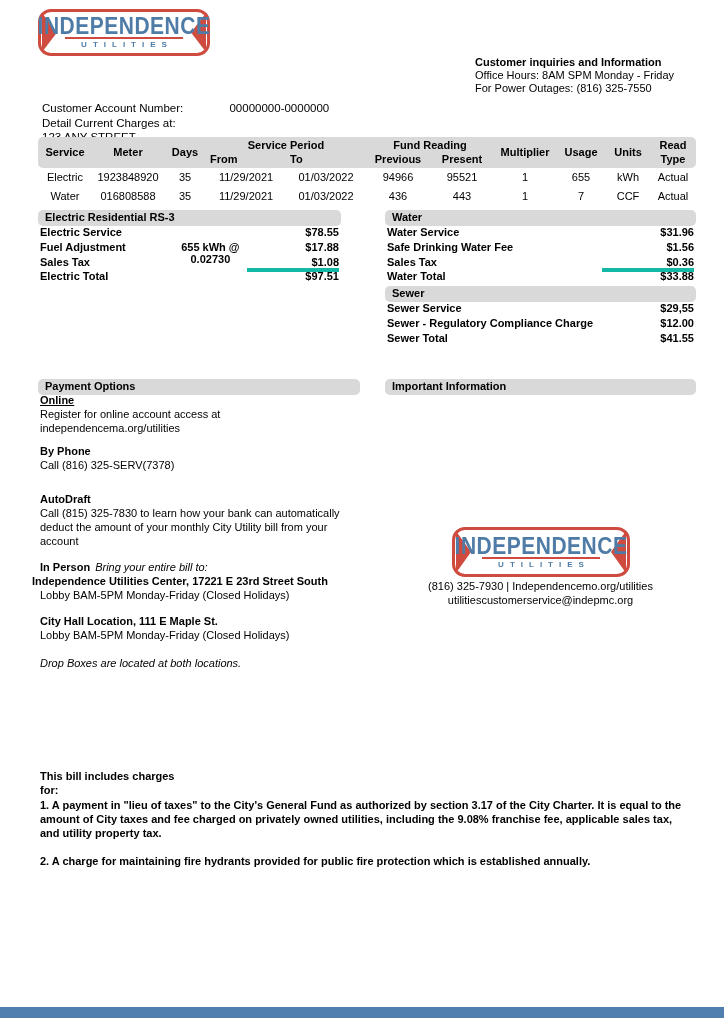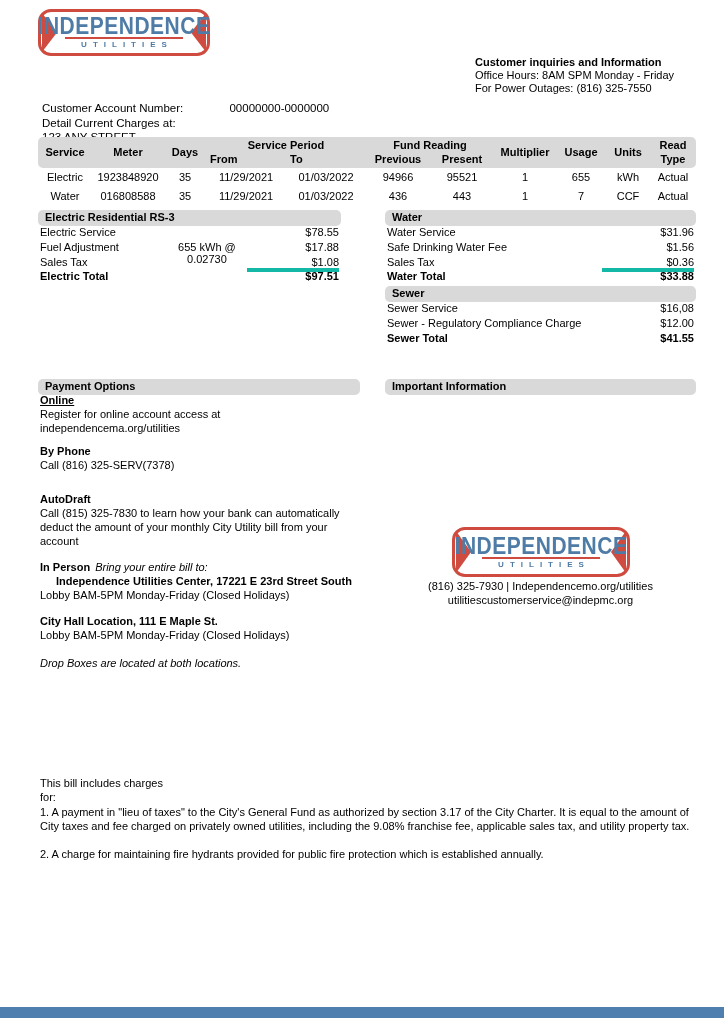--- a/index.html
+++ b/index.html
@@ -28,29 +28,29 @@
   .mwrap{position:absolute;left:38px;top:137px;width:658px;}
   .thead-band{position:absolute;left:0;top:0;width:658px;height:31px;background:#d9d9d9;border-radius:5px;}
   table.mtable{position:relative;border-collapse:collapse;width:658px;font-size:11px;table-layout:fixed;}
   .mtable th{font-weight:bold;padding:0;line-height:14px;}
   .mtable thead tr{height:15px;}
   .mtable tbody td{text-align:center;height:19px;vertical-align:middle;padding:0;}
   .th-left{text-align:left;padding-left:4px !important;}
   .va-b{vertical-align:bottom;}
   .va-t{vertical-align:top;}
   
-  .crow{display:flex;align-items:baseline;font-size:11px;height:14.8px;padding:0 2px;}
+  .crow{display:flex;align-items:baseline;font-size:11px;height:14.8px;padding:0 2px;font-weight:bold;}
   .crow .lbl{white-space:nowrap;}
   .crow .det{flex:1;text-align:center;padding-left:48px;}
   .crow .amt{margin-left:auto;text-align:right;min-width:92px;}
   .rule .amt{border-bottom:4px solid #14b8a6;}
   .totrow{font-weight:bold;}
   .txt{font-size:11px;line-height:13.8px;}
   .ctr{text-align:center;}
-  .footnotes{font-weight:normal;font-size:11px;line-height:14.3px;margin-top:7px;}
+  .footnotes{font-weight:bold;font-size:11px;line-height:14.3px;}
   .footer-bar{position:absolute;left:0;top:1007px;width:724px;height:11px;background:#4e7fae;}
 </style>
 </head>
 <body>
 
 <div class="page">
 
   <div class="logo" style="left:38px;top:9px;width:172px;height:47px;">
     <div class="chev chev-left"></div>
     <div class="chev chev-right"></div>
@@ -178,21 +178,21 @@
       <span class="lbl">Sales Tax</span>
       <span class="amt">$0.36</span>
     </div>
     <div class="crow totrow">
       <span class="lbl">Water Total</span>
       <span class="amt">$33.88</span>
     </div>
     <div class="bar" style="margin-top:1px;">Sewer</div>
     <div class="crow">
       <span class="lbl">Sewer Service</span>
-      <span class="amt">$16,08</span>
+      <span class="amt">$29,55</span>
     </div>
     <div class="crow">
       <span class="lbl">Sewer - Regulatory Compliance Charge</span>
       <span class="amt">$12.00</span>
     </div>
     <div class="crow totrow">
       <span class="lbl">Sewer Total</span>
       <span class="amt">$41.55</span>
     </div>
   </div>
@@ -201,21 +201,21 @@
   <div class="abs txt b" style="left:40px;top:394px;text-decoration:underline;">Online</div>
   <div class="abs txt" style="left:40px;top:408px;">Register for online account access at</div>
   <div class="abs txt" style="left:40px;top:422px;">independencema.org/utilities</div>
   <div class="abs txt b" style="left:40px;top:445px;">By Phone</div>
   <div class="abs txt" style="left:40px;top:459px;">Call (816) 325-SERV(7378)</div>
   <div class="abs txt b" style="left:40px;top:493px;">AutoDraft</div>
   <div class="abs txt" style="left:40px;top:507px;width:322px;">Call (815) 325-7830 to learn how your bank can automatically deduct the amount of your monthly City Utility bill from your account</div>
   <div class="abs txt" style="left:40px;top:561px;">
     <span class="b" style="margin-right:5px;">In Person</span><span class="i">Bring your entire bill to:</span>
   </div>
-  <div class="abs txt b" style="left:56px;top:575px;white-space:nowrap;">Independence Utilities Center, 17221 E 23rd Street South</div>
+  <div class="abs txt b" style="left:32px;top:575px;white-space:nowrap;">Independence Utilities Center, 17221 E 23rd Street South</div>
   <div class="abs txt" style="left:40px;top:589px;">Lobby BAM-5PM Monday-Friday (Closed Holidays)</div>
   <div class="abs txt b" style="left:40px;top:615px;">City Hall Location, 111 E Maple St.</div>
   <div class="abs txt" style="left:40px;top:629px;">Lobby BAM-5PM Monday-Friday (Closed Holidays)</div>
   <div class="abs txt i" style="left:40px;top:657px;">Drop Boxes are located at both locations.</div>
 
   <div class="abs bar" style="left:385px;top:379px;width:311px;">Important Information</div>
 
   <div class="logo" style="left:452px;top:527px;width:178px;height:50px;">
     <div class="chev chev-left"></div>
     <div class="chev chev-right"></div>

